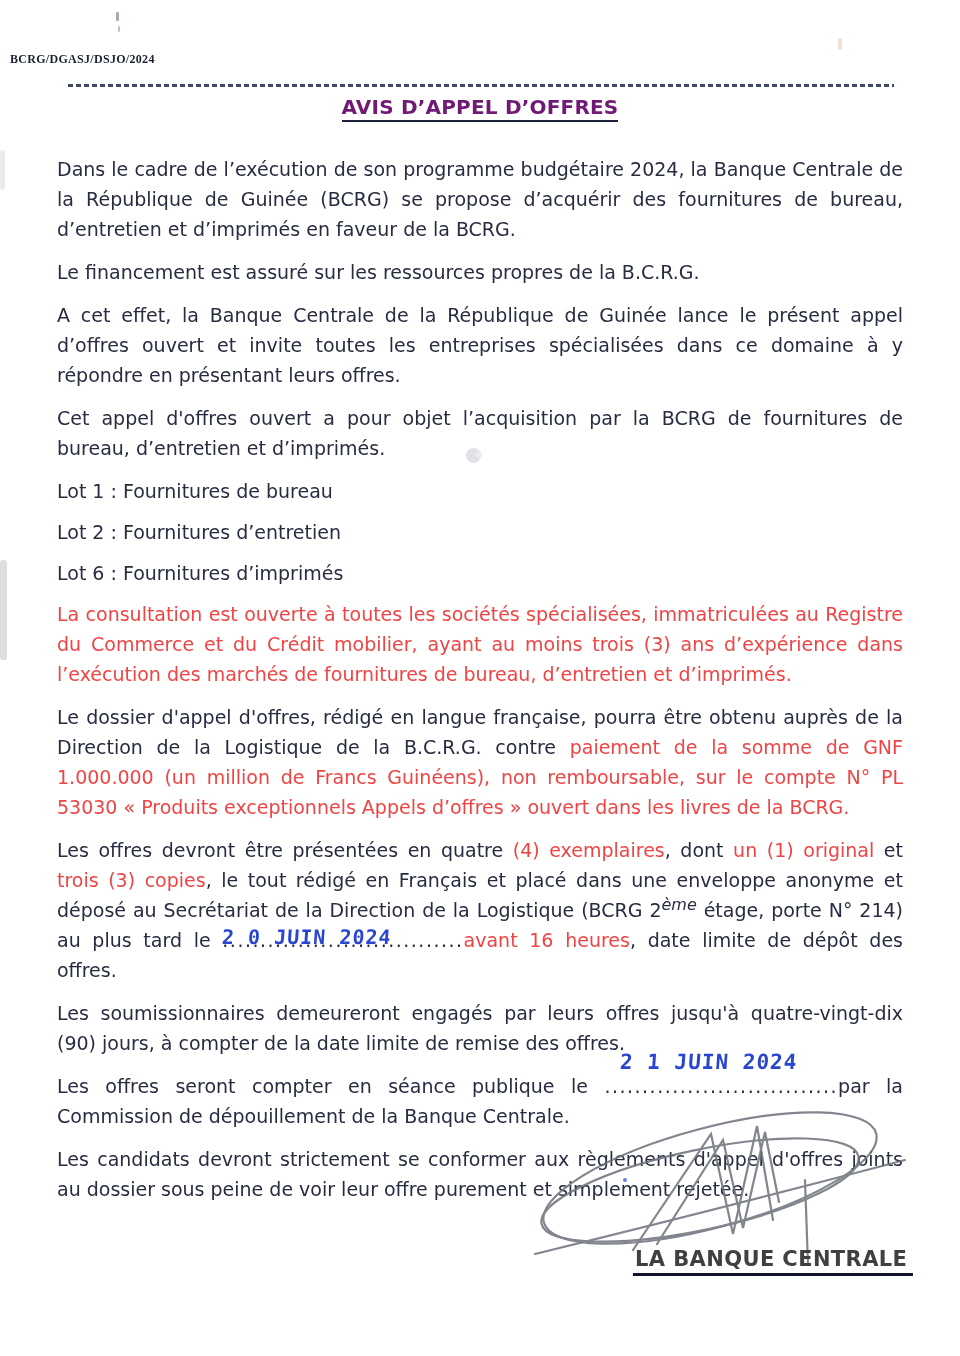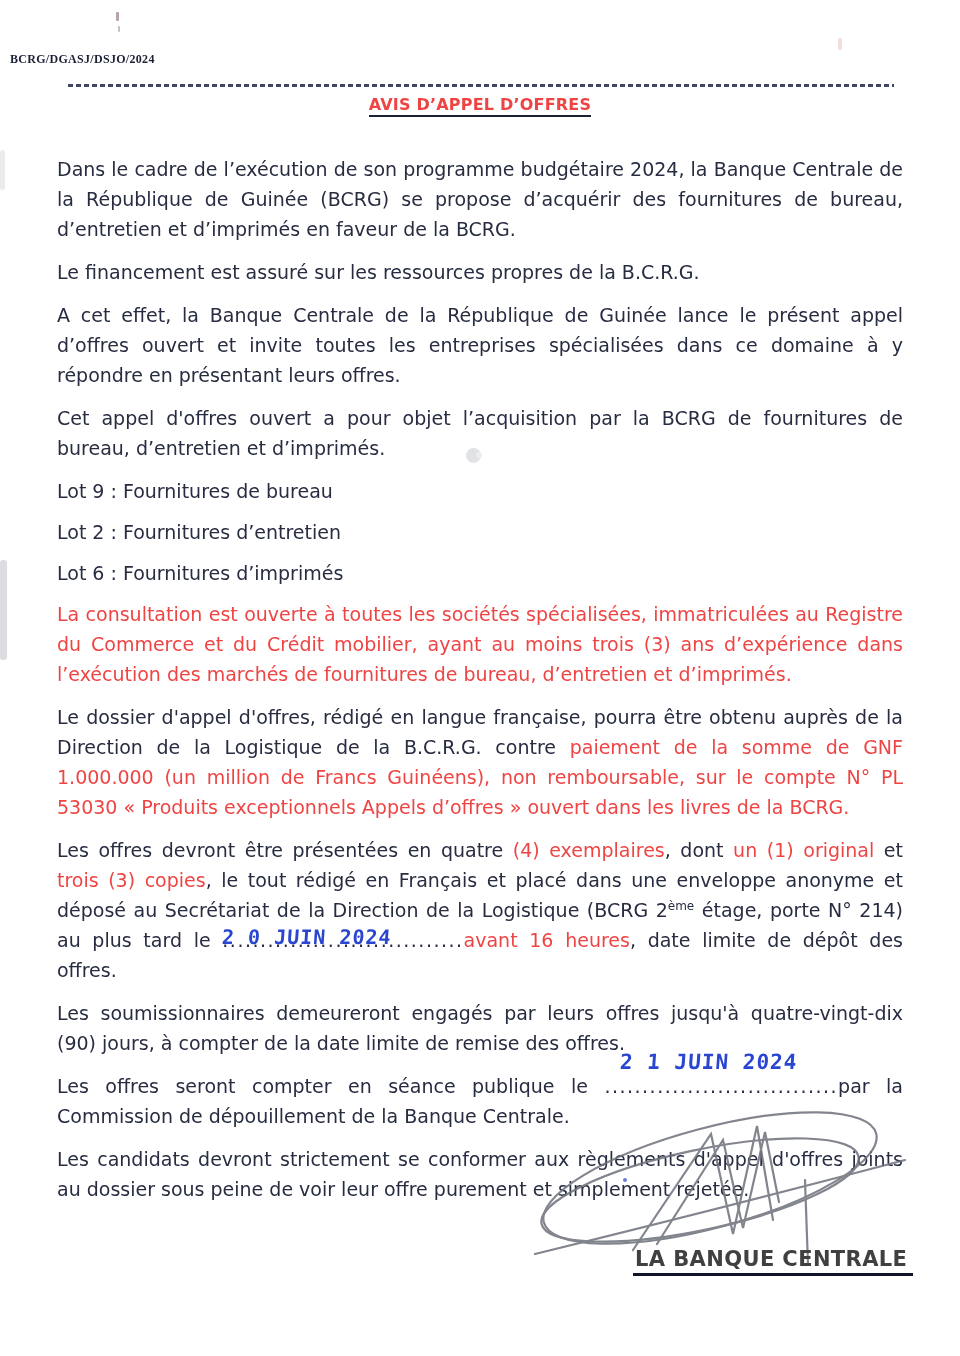--- a/index.html
+++ b/index.html
@@ -16,32 +16,32 @@
     font-family:"Liberation Serif","DejaVu Serif",serif;
     font-weight:700;font-size:12px;color:#1b2135;letter-spacing:.3px;
   }
   .separator{
     position:absolute;top:84px;left:68px;width:826px;height:3px;
     background:repeating-linear-gradient(90deg,#2b3352 0 5px,transparent 5px 8px);
     opacity:.9;
   }
   .title-row{position:absolute;top:95px;left:0;width:100%;text-align:center;}
   .title-row .doc-title{
-    display:inline-block;font-weight:700;font-size:16px;color:#ef4444;
+    display:inline-block;font-weight:700;font-size:20px;color:#701a75;
     border-bottom:2.5px solid #1b2135;padding-bottom:1px;letter-spacing:.2px;
   }
   .content{
     position:absolute;top:154px;left:57px;width:846px;
     font-size:19px;line-height:30px;text-align:justify;
   }
   .content p{margin:0 0 13px 0;}
   .content p.lot{margin-bottom:11px;}
   .normal{color:#272c41;}
   .bold{font-weight:400;color:#ef4444;}
-  sup.seg{font-size:12px;line-height:0;}
+  sup.seg{font-size:16px;line-height:0;font-style:italic;}
   .stamp-wrap{display:inline-block;position:relative;white-space:nowrap;}
   .dots{letter-spacing:1.5px;color:#272c41;}
   .stamp-text{
     position:absolute;color:#2a46d0;
     font-family:"DejaVu Sans Mono","Liberation Mono",monospace;
     font-weight:700;font-size:20px;letter-spacing:1px;white-space:nowrap;
     transform:skewX(-4deg);
   }
   .stamp-inline .stamp-text{left:0;top:-3px;}
   .stamp-raised .stamp-text{left:16px;top:-24px;font-size:21px;}
@@ -80,21 +80,21 @@
 
   <div class="title-row">
     <span class="doc-title">AVIS D’APPEL D’OFFRES</span>
   </div>
 
   <div class="content">
       <p><span class="normal">Dans le cadre de l’exécution de son programme budgétaire 2024, la Banque Centrale de la République de Guinée (BCRG) se propose d’acquérir des fournitures de bureau, d’entretien et d’imprimés en faveur de la BCRG.</span></p>
       <p><span class="normal">Le financement est assuré sur les ressources propres de la B.C.R.G.</span></p>
       <p><span class="normal">A cet effet, la Banque Centrale de la République de Guinée lance le présent appel d’offres ouvert et invite toutes les entreprises spécialisées dans ce domaine à y répondre en présentant leurs offres.</span></p>
       <p><span class="normal">Cet appel d'offres ouvert a pour objet l’acquisition par la BCRG de fournitures de bureau, d’entretien et d’imprimés.</span></p>
-      <p class="lot"><span class="normal">Lot 9 : Fournitures de bureau</span></p>
+      <p class="lot"><span class="normal">Lot 1 : Fournitures de bureau</span></p>
       <p class="lot"><span class="normal">Lot 2 : Fournitures d’entretien</span></p>
       <p class="lot"><span class="normal">Lot 6 : Fournitures d’imprimés</span></p>
       <p><span class="bold">La consultation est ouverte à toutes les sociétés spécialisées, immatriculées au Registre du Commerce et du Crédit mobilier, ayant au moins trois (3) ans d’expérience dans l’exécution des marchés de fournitures de bureau, d’entretien et d’imprimés.</span></p>
       <p><span class="normal">Le dossier d'appel d'offres, rédigé en langue française, pourra être obtenu auprès de la Direction de la Logistique de la B.C.R.G. contre </span><span class="bold">paiement de la somme de GNF 1.000.000 (un million de Francs Guinéens), non remboursable, sur le compte N° PL 53030 « Produits exceptionnels Appels d’offres » ouvert dans les livres de la BCRG.</span></p>
       <p><span class="normal">Les offres devront être présentées en quatre </span><span class="bold">(4) exemplaires</span><span class="normal">, dont </span><span class="bold">un (1) original</span><span class="normal"> et </span><span class="bold">trois (3) copies</span><span class="normal">, le tout rédigé en Français et placé dans une enveloppe anonyme et déposé au Secrétariat de la Direction de la Logistique (BCRG 2</span><sup class="seg normal">ème</sup><span class="normal"> étage, porte N° 214) au plus tard le </span><span class="stamp-wrap stamp-inline"><span class="dots">................................</span><span class="stamp-text">2 0 JUIN 2024</span></span><span class="bold">avant 16 heures</span><span class="normal">, date limite de dépôt des offres.</span></p>
       <p><span class="normal">Les soumissionnaires demeureront engagés par leurs offres jusqu'à quatre-vingt-dix (90) jours, à compter de la date limite de remise des offres.</span></p>
       <p><span class="normal">Les offres seront compter en séance publique le </span><span class="stamp-wrap stamp-raised"><span class="dots">...............................</span><span class="stamp-text">2 1 JUIN 2024</span></span><span class="normal">par la Commission de dépouillement de la Banque Centrale.</span></p>
       <p><span class="normal">Les candidats devront strictement se conformer aux règlements d'appel d'offres joints au dossier sous peine de voir leur offre purement et simplement rejetée.</span></p>
     </div>
 

